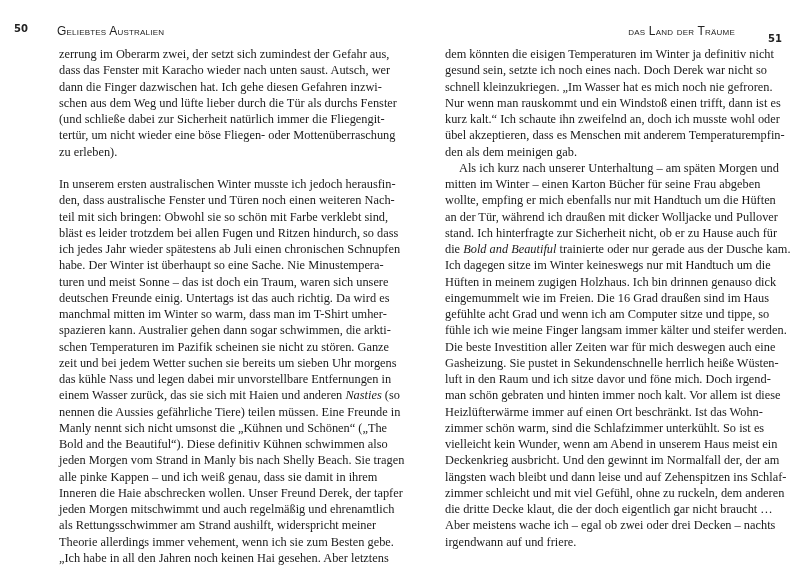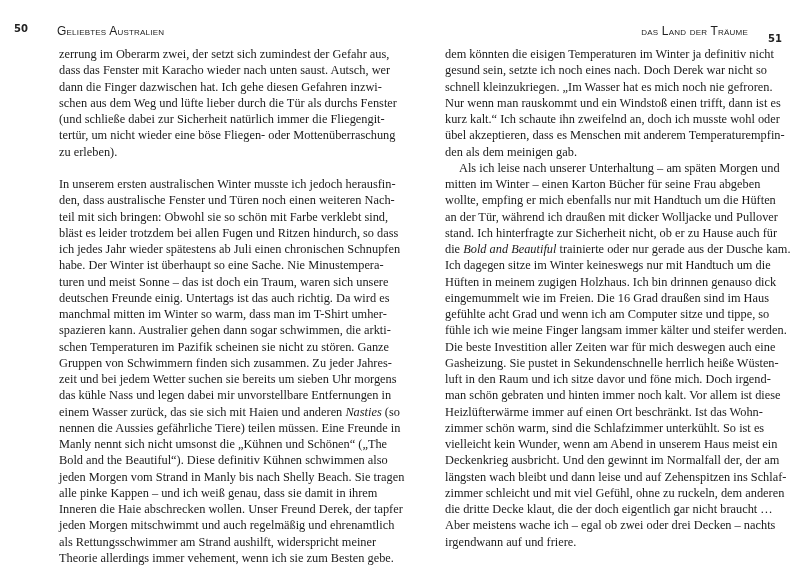--- a/index.html
+++ b/index.html
@@ -9,21 +9,21 @@
   .page { position:absolute; top:0; height:430px; }
   .page.left { left:0; width:397px; }
   .page.right { left:397px; width:397px; }
   .folio { position:absolute; top:23px; font-family:"DejaVu Sans","Liberation Sans",sans-serif;
            font-weight:bold; font-size:10px; color:#222; }
   .left .folio { left:14px; }
   .right .folio { left:371px;margin-top:10px; }
   .runhead { position:absolute; top:24px; font-family:"Liberation Sans","DejaVu Sans",sans-serif;
              font-size:12px; font-variant:small-caps; letter-spacing:0.2px; color:#222; text-transform:none; }
   .left .runhead { left:57px; }
-  .right .runhead { right:46px; text-align:right; }
+  .right .runhead { right:59px; text-align:right; }
   .body { position:absolute; top:46px; width:290px; font-size:12.35px; line-height:16.25px;
           text-align:justify; }
   .left .body { left:59px; }
   .right .body { left:48px; }
   .body .line { display:block; white-space:nowrap; text-align:justify; text-align-last:justify; height:16.25px; overflow:visible; }
   .body .line.last { text-align-last:left; }
   .body .line.indent { padding-left:14px; }
   .body .gap { display:block; height:16.25px; }
   em { font-style:italic; }
 </style>
@@ -51,21 +51,20 @@
           <span class="line">den, dass australische Fenster und Türen noch einen weiteren Nach-</span>
           <span class="line">teil mit sich bringen: Obwohl sie so schön mit Farbe verklebt sind,</span>
           <span class="line">bläst es leider trotzdem bei allen Fugen und Ritzen hindurch, so dass</span>
           <span class="line">ich jedes Jahr wieder spätestens ab Juli einen chronischen Schnupfen</span>
           <span class="line">habe. Der Winter ist überhaupt so eine Sache. Nie Minustempera-</span>
           <span class="line">turen und meist Sonne – das ist doch ein Traum, waren sich unsere</span>
           <span class="line">deutschen Freunde einig. Untertags ist das auch richtig. Da wird es</span>
           <span class="line">manchmal mitten im Winter so warm, dass man im T-Shirt umher-</span>
           <span class="line">spazieren kann. Australier gehen dann sogar schwimmen, die arkti-</span>
           <span class="line">schen Temperaturen im Pazifik scheinen sie nicht zu stören. Ganze</span>
-          <span class="line">Gruppen von Schwimmern finden sich zusammen. Zu jeder Jahres-</span>
           <span class="line">zeit und bei jedem Wetter suchen sie bereits um sieben Uhr morgens</span>
           <span class="line">das kühle Nass und legen dabei mir unvorstellbare Entfernungen in</span>
           <span class="line">einem Wasser zurück, das sie sich mit Haien und anderen <em>Nasties</em> (so</span>
           <span class="line">nennen die Aussies gefährliche Tiere) teilen müssen. Eine Freunde in</span>
           <span class="line">Manly nennt sich nicht umsonst die „Kühnen und Schönen“ („The</span>
           <span class="line">Bold and the Beautiful“). Diese definitiv Kühnen schwimmen also</span>
           <span class="line">jeden Morgen vom Strand in Manly bis nach Shelly Beach. Sie tragen</span>
           <span class="line">alle pinke Kappen – und ich weiß genau, dass sie damit in ihrem</span>
           <span class="line">Inneren die Haie abschrecken wollen. Unser Freund Derek, der tapfer</span>
           <span class="line">jeden Morgen mitschwimmt und auch regelmäßig und ehrenamtlich</span>
@@ -83,21 +82,21 @@
         <div>
           <span class="line">dem könnten die eisigen Temperaturen im Winter ja definitiv nicht</span>
           <span class="line">gesund sein, setzte ich noch eines nach. Doch Derek war nicht so</span>
           <span class="line">schnell kleinzukriegen. „Im Wasser hat es mich noch nie gefroren.</span>
           <span class="line">Nur wenn man rauskommt und ein Windstoß einen trifft, dann ist es</span>
           <span class="line">kurz kalt.“ Ich schaute ihn zweifelnd an, doch ich musste wohl oder</span>
           <span class="line">übel akzeptieren, dass es Menschen mit anderem Temperaturempfin-</span>
           <span class="line last">den als dem meinigen gab.</span>
         </div>
         <div>
-          <span class="line indent">Als ich leise nach unserer Unterhaltung – am späten Morgen und</span>
+          <span class="line indent">Als ich kurz nach unserer Unterhaltung – am späten Morgen und</span>
           <span class="line">mitten im Winter – einen Karton Bücher für seine Frau abgeben</span>
           <span class="line">wollte, empfing er mich ebenfalls nur mit Handtuch um die Hüften</span>
           <span class="line">an der Tür, während ich draußen mit dicker Wolljacke und Pullover</span>
           <span class="line">stand. Ich hinterfragte zur Sicherheit nicht, ob er zu Hause auch für</span>
           <span class="line">die <em>Bold and Beautiful</em> trainierte oder nur gerade aus der Dusche kam.</span>
           <span class="line">Ich dagegen sitze im Winter keineswegs nur mit Handtuch um die</span>
           <span class="line">Hüften in meinem zugigen Holzhaus. Ich bin drinnen genauso dick</span>
           <span class="line">eingemummelt wie im Freien. Die 16 Grad draußen sind im Haus</span>
           <span class="line">gefühlte acht Grad und wenn ich am Computer sitze und tippe, so</span>
           <span class="line">fühle ich wie meine Finger langsam immer kälter und steifer werden.</span>

